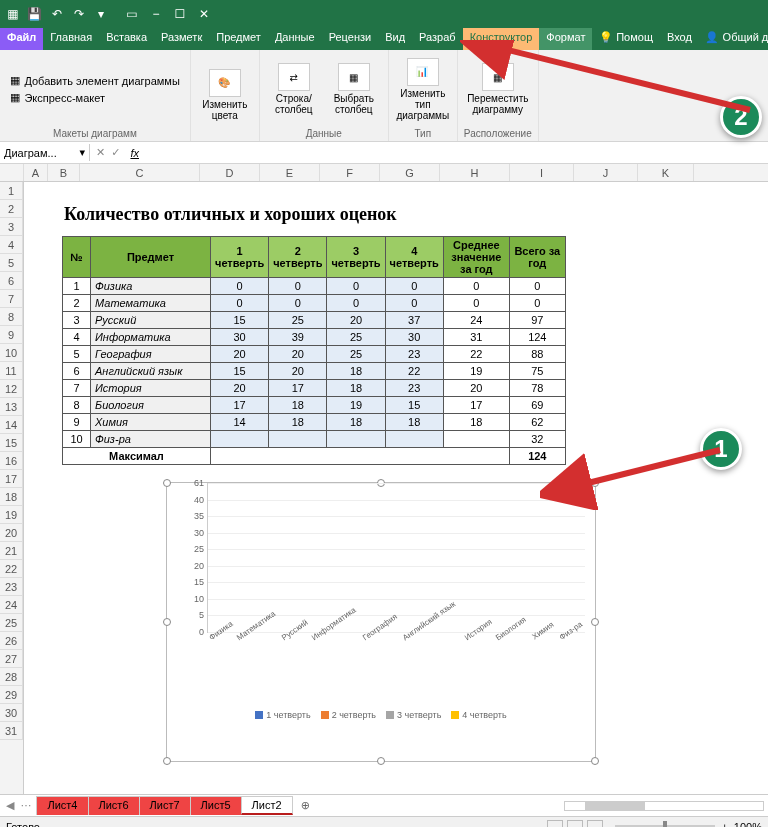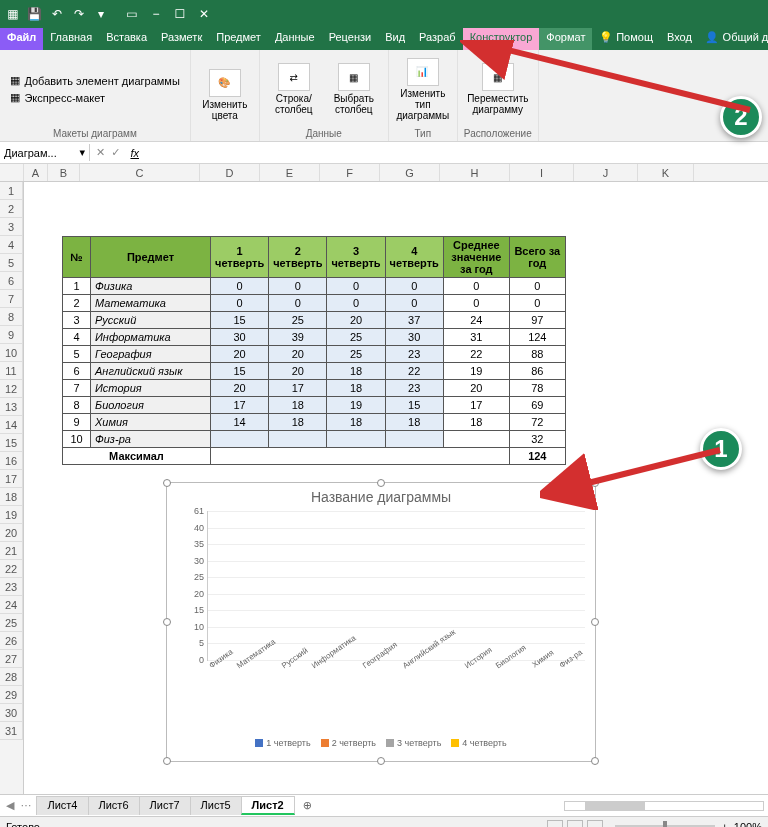--- a/index.html
+++ b/index.html
@@ -11,21 +11,21 @@
 .qa-ico { width: 14px; height: 14px; display: flex; align-items: center; justify-content: center; color: #fff; font-size: 12px; }
 .titlebar .title { flex: 1; text-align: center; white-space: nowrap; overflow: hidden; }
 .chart-tools { background: #439467; padding: 2px 6px; margin-left: 4px; font-size: 11px; }
 .win-btns { display: flex; gap: 8px; padding: 0 10px; }
 .win-btn { width: 16px; height: 16px; display: flex; align-items: center; justify-content: center; font-size: 12px; }
 
 
 .ribbon-tabs { height: 22px; background: #217346; display: flex; align-items: stretch; color: #fff; font-size: 11px; }
 .ribbon-tab { padding: 3px 7px; cursor: pointer; white-space: nowrap; }
 .ribbon-tab.file { background: #8b5cf6; font-weight: bold; }
-.ribbon-tab.active { background: #f9a8d4; color: #217346; }
+.ribbon-tab.active { background: #fdba74; color: #217346; }
 .ribbon-tab.ct2 { background: #439467; }
 .rt-spacer { flex: 1; }
 
 
 .ribbon { height: 92px; background: #f1f1f1; display: flex; border-bottom: 1px solid #d4d4d4; font-size: 11px; }
 .rgroup { border-right: 1px solid #e1e1e1; padding: 2px 6px 0; display: flex; flex-direction: column; align-items: center; }
 .rgroup .rg-content { flex: 1; display: flex; align-items: center; gap: 4px; }
 .rgroup .rg-label { font-size: 10px; color: #666; padding: 2px 0; text-align: center; }
 .big-btn { display: flex; flex-direction: column; align-items: center; width: 56px; font-size: 10px; text-align: center; line-height: 1.1; cursor: pointer; }
 .big-btn .big-ico { width: 32px; height: 28px; background: #fff; border: 1px solid #ccc; margin-bottom: 2px; display:flex; align-items:center; justify-content:center; }
@@ -86,22 +86,22 @@
 .legend .sw{width:8px;height:8px;}
 
 
 .callout { position:absolute; width:42px; height:42px; border-radius:50%; background:#1b8a5a; color:#fff; font-size:24px; font-weight:bold; display:flex; align-items:center; justify-content:center; border:3px solid #fff; box-shadow:0 2px 6px rgba(0,0,0,0.4);}
 .callout1{ right:26px; top:428px;} .callout2{ right:6px; top:96px;}
 .arrow { position:absolute; pointer-events:none; }
 
 
 .sheet-tabs { height: 22px; background:#fff; border-top:1px solid #ccc; display:flex; align-items:center; font-size:11px; }
 .st-nav { color:#888; padding:0 6px; display:flex; gap:6px;}
-.sheet-tab { padding:2px 10px; border:1px solid #ccc; border-bottom:none; margin-left:-1px; cursor:pointer; background:#e5e5e5;}
-.sheet-tab.active { background:#fff; border-bottom:2px solid #22c55e; font-weight:bold;}
+.sheet-tab { padding:2px 10px; border:1px solid #ccc; border-bottom:none; margin-left:-1px; cursor:pointer; background:#ef4444;}
+.sheet-tab.active { background:#fff; border-bottom:2px solid #b91c1c; font-weight:normal;}
 .sheet-add { padding:0 8px; color:#666;}
 .st-spacer{flex:1;}
 .st-scroll { width:200px; height:10px; border:1px solid #ccc; margin-right:4px; position:relative;}
 .st-scroll .sthumb{position:absolute; left:20px; width:60px; top:0; bottom:0; background:#ccc;}
 
 
 .statusbar { height:20px; background:#f1f1f1; display:flex; align-items:center; font-size:11px; border-top:1px solid #ccc; padding:0 6px;}
 .statusbar .sb-sp{flex:1;}
 .view-btns{display:flex; gap:4px;}
 .view-btn{width:16px;height:14px;border:1px solid #bbb;}
@@ -259,20 +259,21 @@
         <div class="row-header">24</div>
         <div class="row-header">25</div>
         <div class="row-header">26</div>
         <div class="row-header">27</div>
         <div class="row-header">28</div>
         <div class="row-header">29</div>
         <div class="row-header">30</div>
         <div class="row-header">31</div>
       </div>
     <div class="cells">
+      <div class="data-title">Количество отличных и хороших оценок</div>
       <table class="data-table" id="data-table">
           <tbody>
             <tr>
               <th class="hdr1" style="width:28px">№</th>
               <th class="hdr1" style="width:120px">Предмет</th>
               <th class="hdr2" style="width:58px">1 четверть</th>
               <th class="hdr2" style="width:58px">2 четверть</th>
               <th class="hdr2" style="width:58px">3 четверть</th>
               <th class="hdr2" style="width:58px">4 четверть</th>
               <th class="hdr1" style="width:66px">Среднее значение за год</th>
@@ -329,21 +330,21 @@
               <td class="avg">88</td>
             </tr>
             <tr>
               <td>6</td>
               <td class="subj">Английский язык</td>
               <td class="qtr">15</td>
               <td class="qtr">20</td>
               <td class="qtr">18</td>
               <td class="qtr">22</td>
               <td class="avg">19</td>
-              <td class="avg">86</td>
+              <td class="avg">75</td>
             </tr>
             <tr>
               <td>7</td>
               <td class="subj">История</td>
               <td class="qtr">20</td>
               <td class="qtr">17</td>
               <td class="qtr">18</td>
               <td class="qtr">23</td>
               <td class="avg">20</td>
               <td class="avg">78</td>
@@ -359,21 +360,21 @@
               <td class="avg">69</td>
             </tr>
             <tr>
               <td>9</td>
               <td class="subj">Химия</td>
               <td class="qtr">14</td>
               <td class="qtr">18</td>
               <td class="qtr">18</td>
               <td class="qtr">18</td>
               <td class="avg">18</td>
-              <td class="avg">72</td>
+              <td class="avg">62</td>
             </tr>
             <tr>
               <td>10</td>
               <td class="subj">Физ-ра</td>
               <td class="qtr"></td>
               <td class="qtr"></td>
               <td class="qtr"></td>
               <td class="qtr"></td>
               <td class="avg"></td>
               <td class="avg">32</td>
@@ -388,21 +389,20 @@
 
       <div class="chart-box">
         <div class="chart-handle ch-tl"></div>
         <div class="chart-handle ch-tr"></div>
         <div class="chart-handle ch-bl"></div>
         <div class="chart-handle ch-br"></div>
         <div class="chart-handle ch-t"></div>
         <div class="chart-handle ch-b"></div>
         <div class="chart-handle ch-l"></div>
         <div class="chart-handle ch-r"></div>
-        <div class="chart-title">Название диаграммы</div>
         <div class="plot" id="plot">
             <div class="grid-line" style="top: 100%;"></div>
             <div class="y-tick" style="bottom: 0%;">0</div>
             <div class="grid-line" style="top: 88.8889%;"></div>
             <div class="y-tick" style="bottom: 11.1111%;">5</div>
             <div class="grid-line" style="top: 77.7778%;"></div>
             <div class="y-tick" style="bottom: 22.2222%;">10</div>
             <div class="grid-line" style="top: 66.6667%;"></div>
             <div class="y-tick" style="bottom: 33.3333%;">15</div>
             <div class="grid-line" style="top: 55.5556%;"></div>

